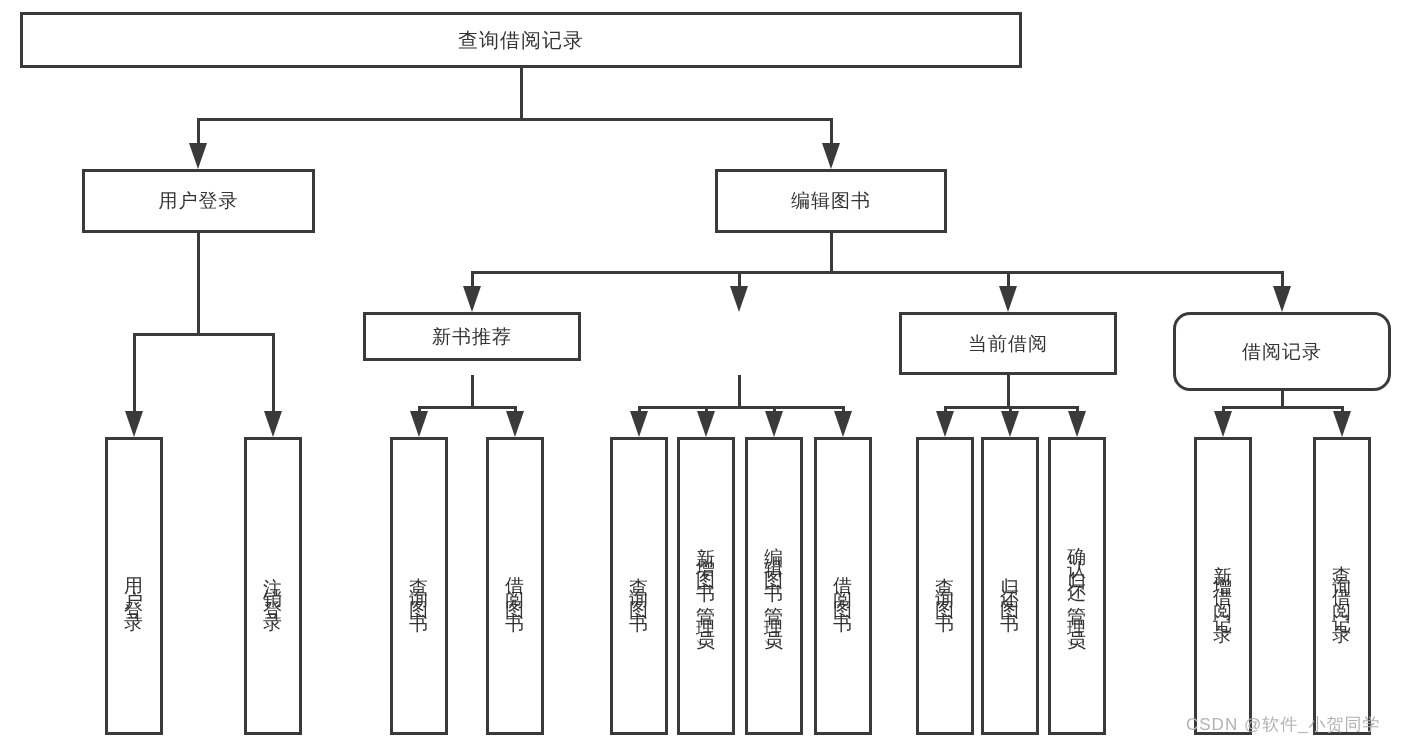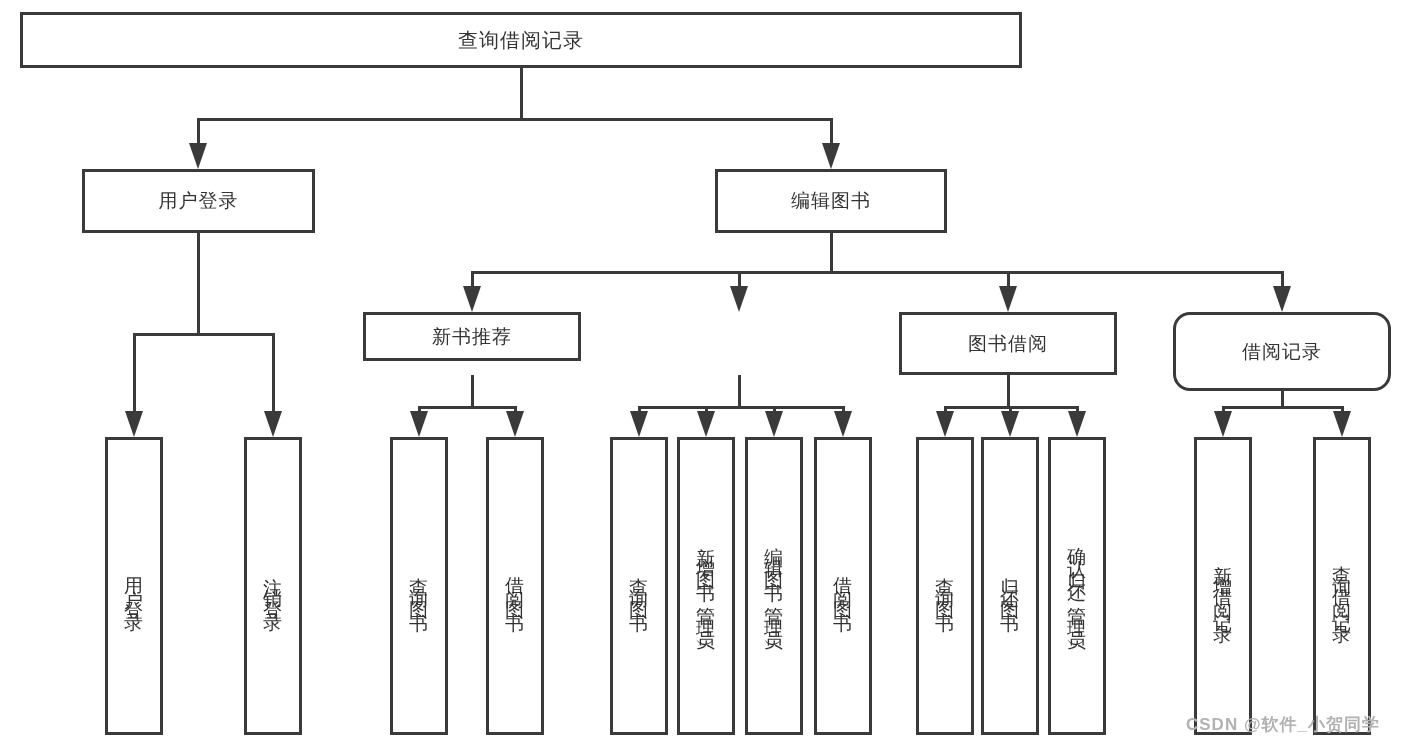--- a/index.html
+++ b/index.html
@@ -60,21 +60,21 @@
   #l-edit-book{left:745px;}
   #l-borrow2{left:814px;}
   #l-query3{left:916px;}
   #l-return{left:981px;}
   #l-confirm{left:1048px;}
   #l-add-rec{left:1194px;}
   #l-query-rec{left:1313px;}
   #watermark{
     position:absolute;left:1186px;top:713px;
     font-size:17px;color:var(--wm);
-    letter-spacing:1px;white-space:nowrap;font-weight:bold;
+    letter-spacing:1px;white-space:nowrap;
   }
 </style>
 </head>
 <body>
 
 <div id="stage">
 
   <div>
 
     <div class="vline" style="left:520px;top:68px;height:53px;"></div>
@@ -138,21 +138,21 @@
     <div class="vline" style="left:1341px;top:406px;height:8px;"></div>
     <div class="arrow" style="left:1333px;top:411px;"></div>
   </div>
 
   <div class="node" id="n-root">查询借阅记录</div>
 
   <div class="node" id="n-user-login">用户登录</div>
   <div class="node" id="n-book-mgmt">编辑图书</div>
 
   <div class="node" id="n-new-rec">新书推荐</div>
-  <div class="node" id="n-current">图书借阅</div>
+  <div class="node" id="n-current">当前借阅</div>
   <div class="node" id="n-records">借阅记录</div>
 
   <div class="node leaf" id="l-login">用户登录</div>
   <div class="node leaf" id="l-logout">注销登录</div>
 
   <div class="node leaf" id="l-query1">查询图书</div>
   <div class="node leaf" id="l-borrow1">借阅图书</div>
 
   <div class="node leaf" id="l-query2">查询图书</div>
   <div class="node leaf" id="l-add-book">新增图书（管理员）</div>

